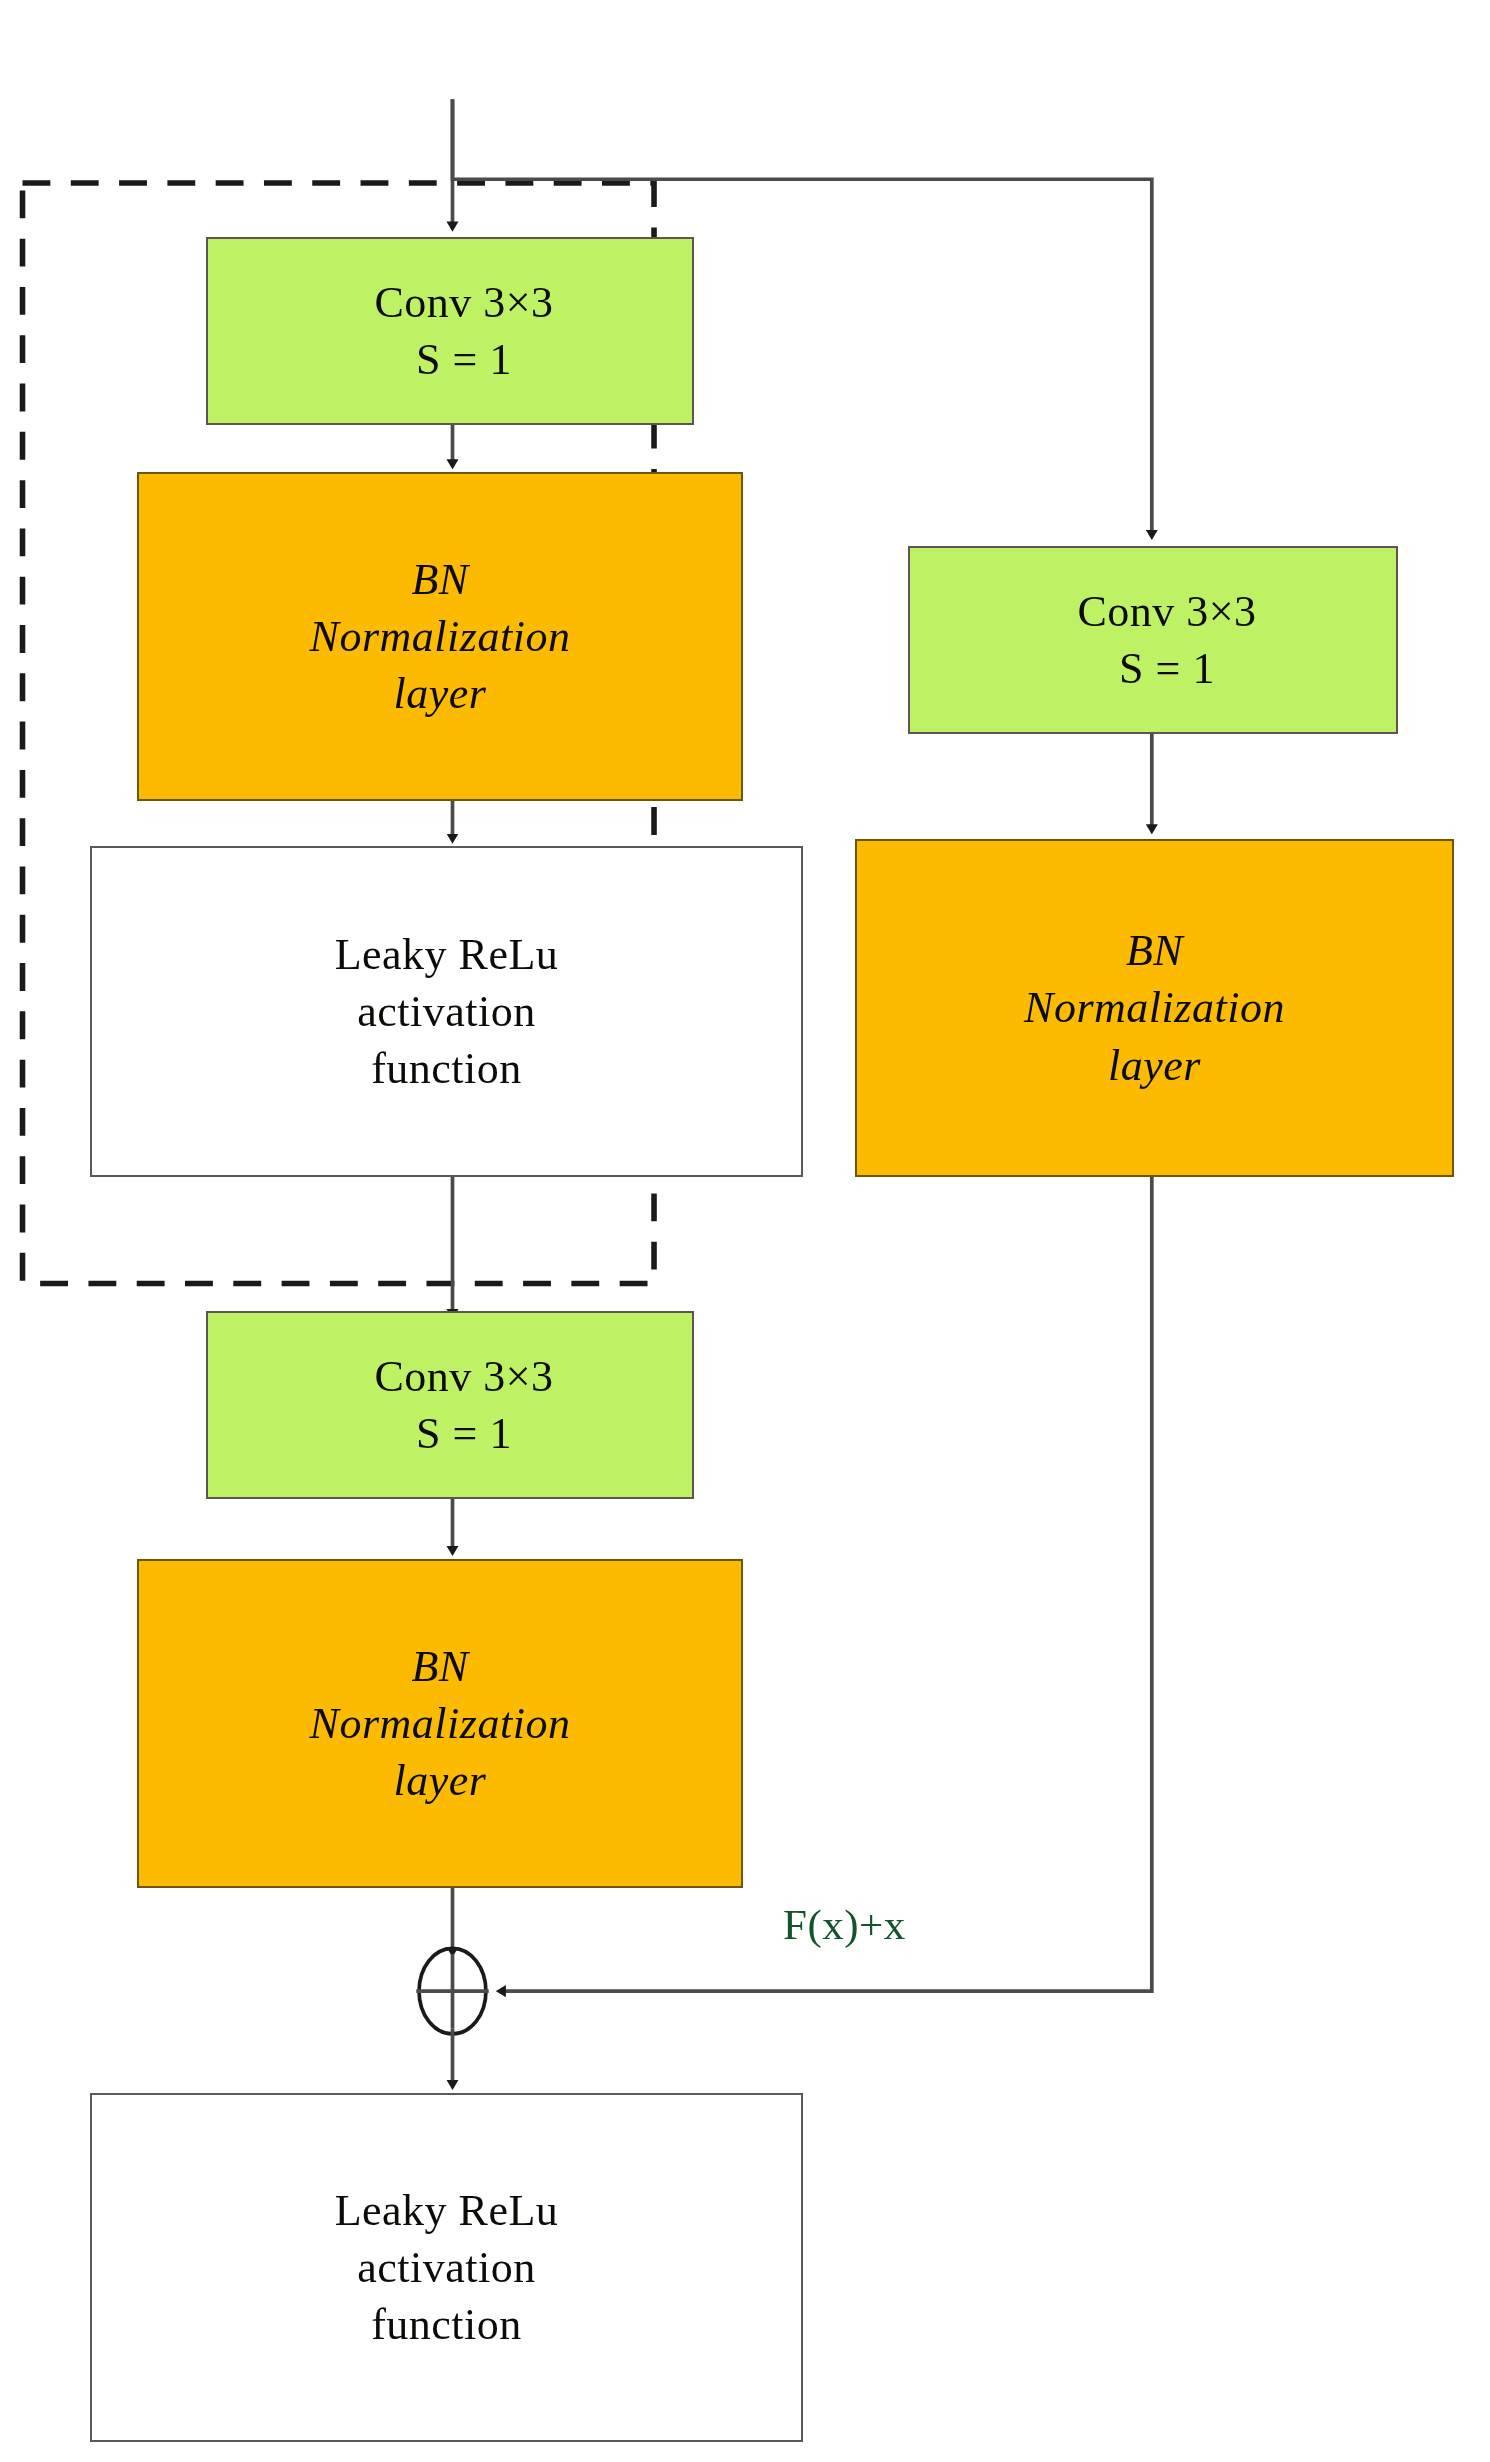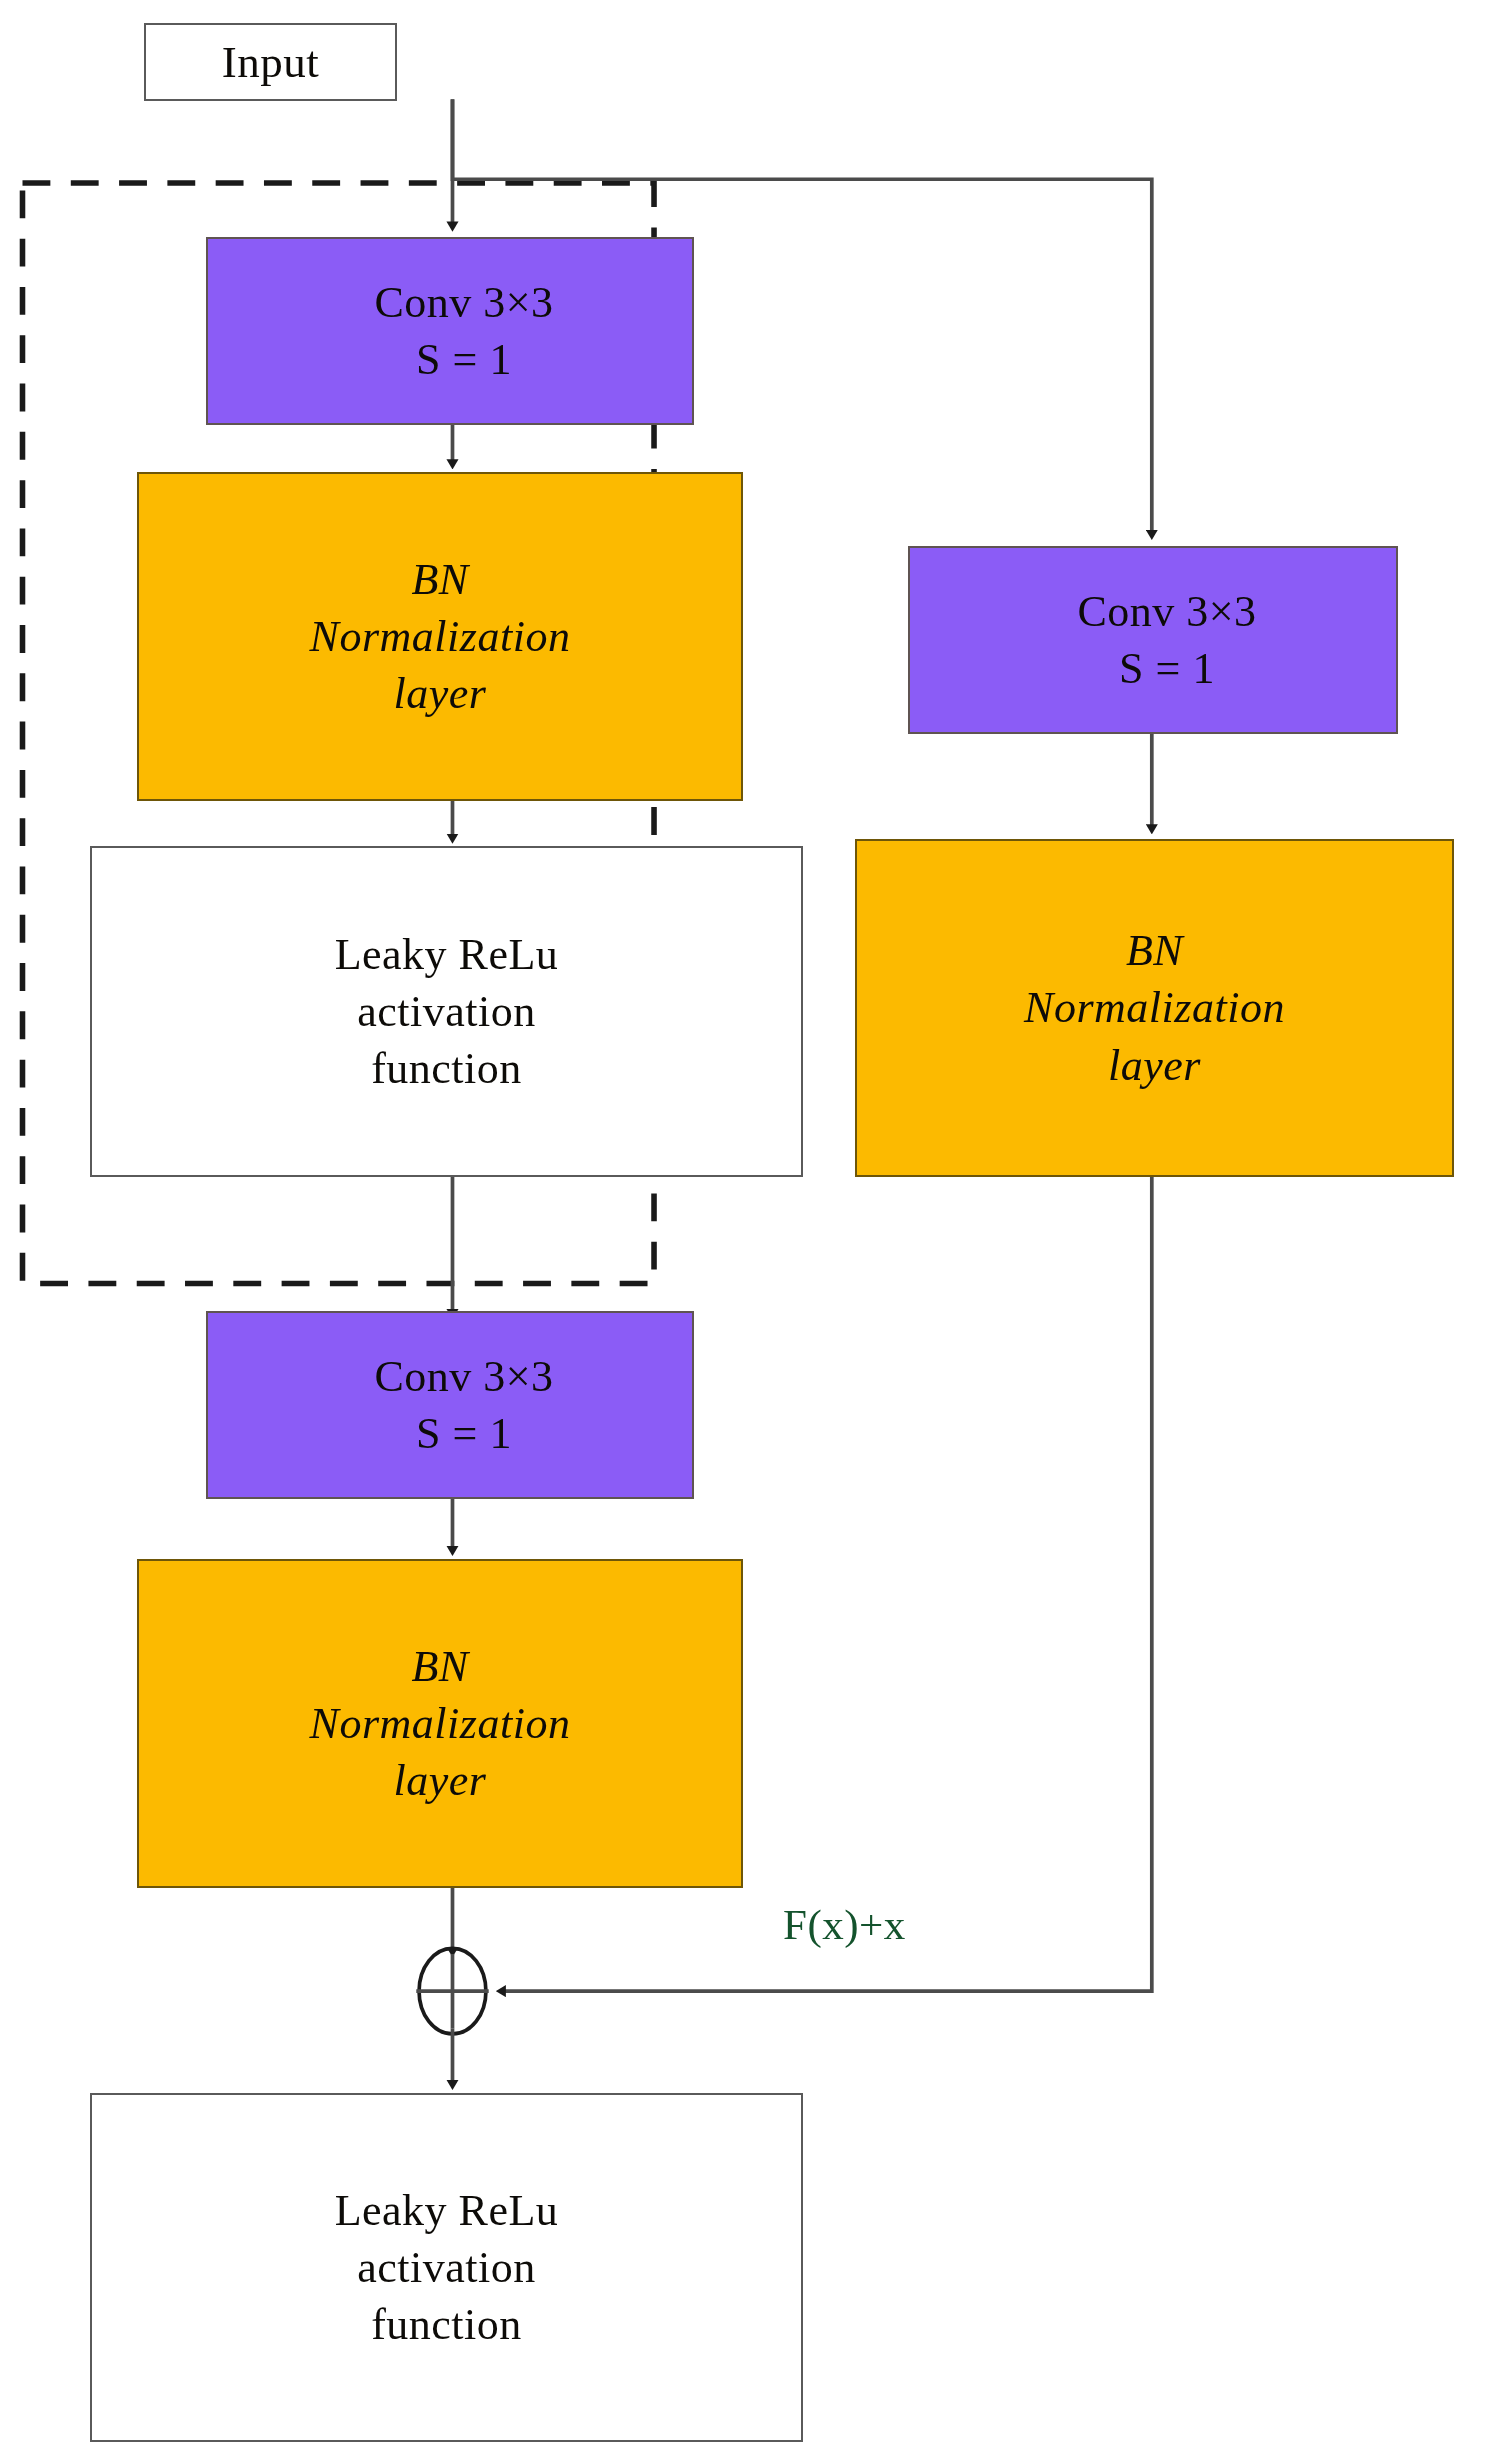--- a/index.html
+++ b/index.html
@@ -26,21 +26,21 @@
     align-items: center;
     justify-content: center;
     text-align: center;
     border: 2.8px solid #595247;
     color: #0d0b08;
     line-height: 1.30;
     letter-spacing: 0.5px;
   }
   .node .ln { display: block; white-space: nowrap; }
   .node-white { background: #ffffff; border-color: #5a5a5a; }
-  .node-pink  { background: #8b5cf6; border-color: #5f5452; padding-left: 28px; }
+  .node-pink  { background: #bef264; border-color: #5f5452; padding-left: 28px; }
   .node-amber { background: #fcba00; border-color: #6e5608; font-style: italic; }
 
   .svg-layer {
     position: absolute;
     left: 0; top: 0;
     width: 1491px;
     height: 2462px;
     pointer-events: none;
   }
   .edge-label {
@@ -85,23 +85,20 @@
 
     <path d="M 1240 1267 L 1240 2144 L 543 2144" fill="none" stroke="#4b4b4b" stroke-width="4" marker-end="url(#arrowhead-left)"></path>
 
     <ellipse cx="487" cy="2144" rx="36" ry="46" fill="none" stroke="#1a1a1a" stroke-width="4"></ellipse>
     <line x1="448" y1="2144" x2="526" y2="2144" stroke="#4b4b4b" stroke-width="4"></line>
     <line x1="487" y1="2104" x2="487" y2="2184" stroke="#4b4b4b" stroke-width="4"></line>
 
     <path d="M 487 2184 L 487 2241" fill="none" stroke="#4b4b4b" stroke-width="4" marker-end="url(#arrowhead)"></path>
   </svg>
 
-  <div class="node node-white" style="left:144px; top:23px; width:253px; height:78px; font-size:45px;">
-    <span class="ln">Input</span>
-  </div>
 
   <div class="node node-pink" style="left:206px; top:237px; width:488px; height:188px; font-size:44px;">
     <span class="ln">Conv 3×3</span>
     <span class="ln">S = 1</span>
   </div>
 
   <div class="node node-amber" style="left:137px; top:472px; width:606px; height:329px; font-size:44px;">
     <span class="ln">BN</span>
     <span class="ln">Normalization</span>
     <span class="ln">layer</span>

